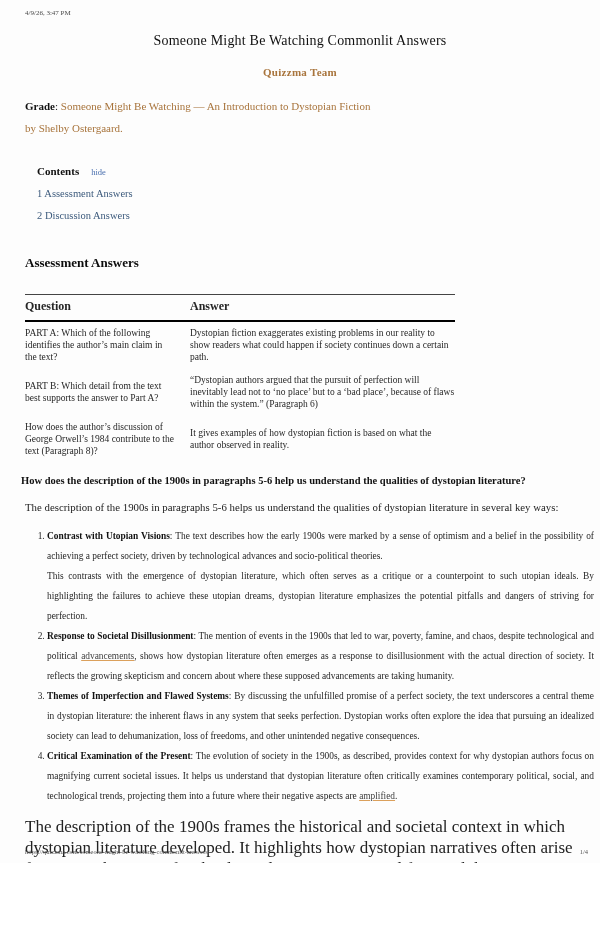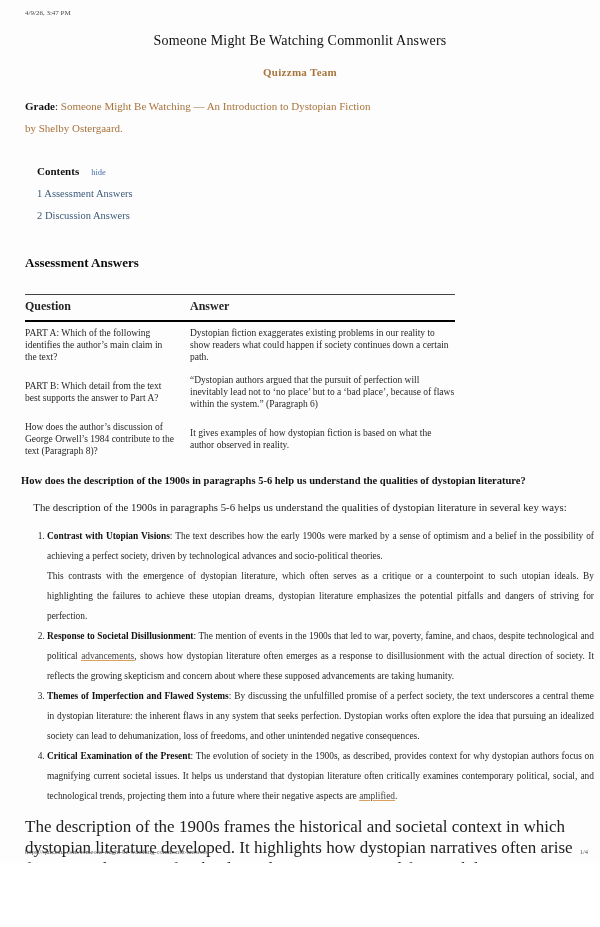--- a/index.html
+++ b/index.html
@@ -45,21 +45,21 @@
 
   table.answers { margin: 19px 0 0 25px; width: 430px; border-collapse: collapse;
     font-size: 9.5px; color: #262626; }
   table.answers th { text-align: left; font-weight: bold; font-size: 12px;
     padding: 4px 0 6px; border-top: 1px solid #444; border-bottom: 2.5px solid #000; }
   table.answers td { padding: 5px 0 6px; vertical-align: middle; line-height: 12px; }
   table.answers td.q { width: 165px; padding-right: 14px; }
 
   .dq { margin: 10px 21px 0; font-size: 10.5px; font-weight: bold;
     line-height: 16px; color: #111; }
-  .para { margin: 8px 25px 0; font-size: 10.8px; line-height: 21.5px; text-align: center; }
+  .para { margin: 8px 25px 0; font-size: 10.8px; line-height: 21.5px; }
 
   ol.points { margin: 7px 6px 0 25px; padding-left: 22px; font-size: 9.4px;
     line-height: 20px; text-align: justify; color: #262626; }
   ol.points li b { color: #111; }
   .cont { display: block; }
   a.ilink { color: #3f3f3f; cursor: pointer;
     text-decoration: underline; text-decoration-color: #dba05c; }
 
   .closing { margin: 10px 25px 0; font-size: 17px; line-height: 21px; }
 </style>

